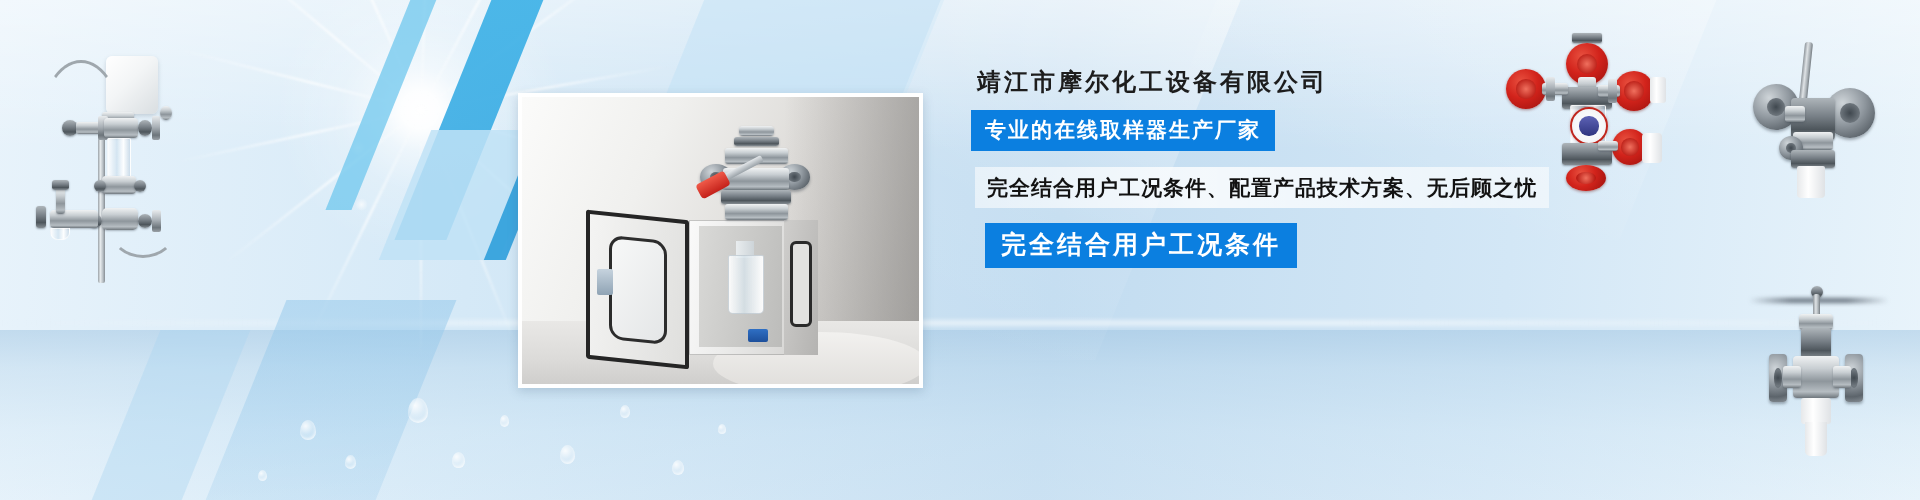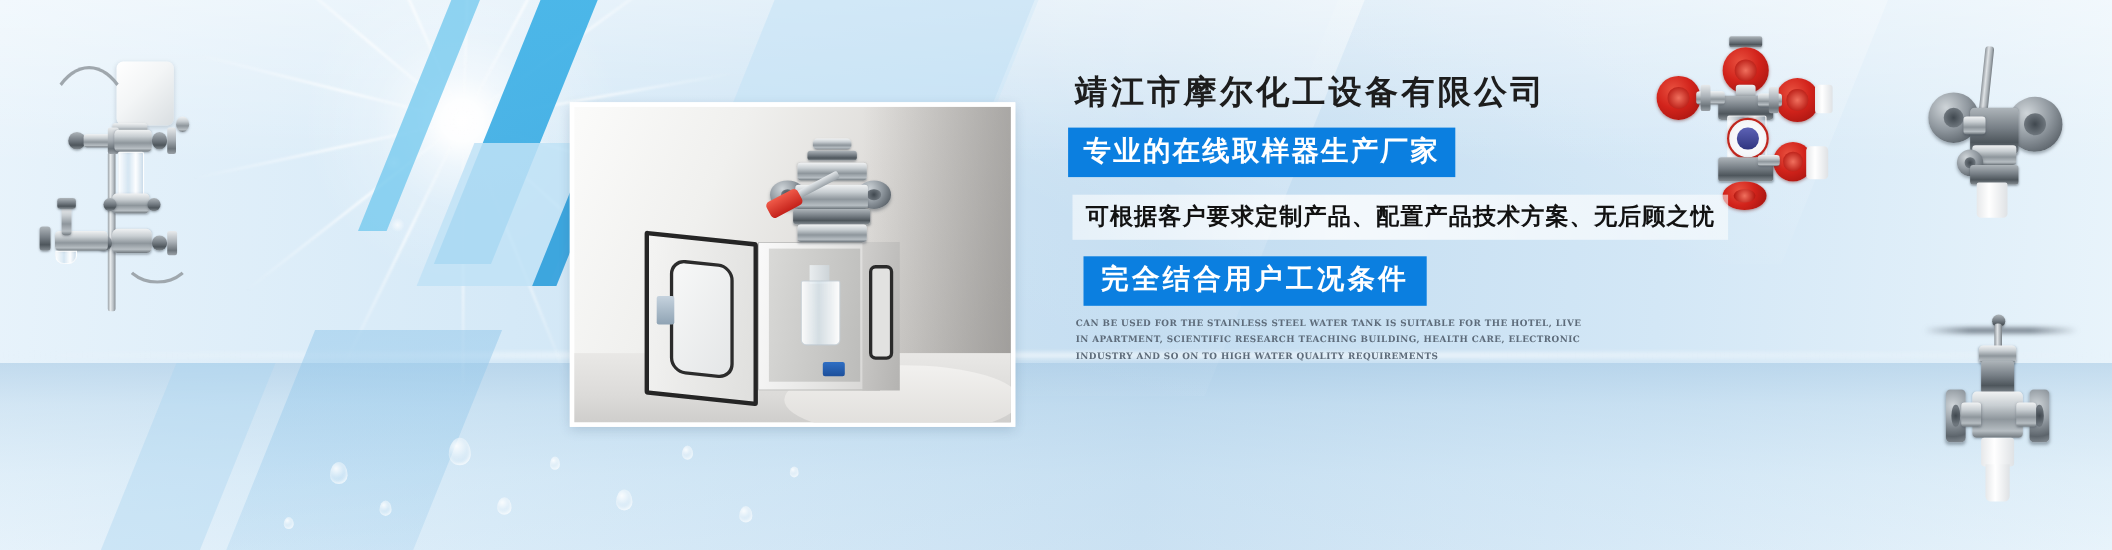--- a/index.html
+++ b/index.html
@@ -167,26 +167,26 @@
   .valve-top{position:absolute;left:48%;top:10%;width:22%;height:35%;}
   .red-handle{position:absolute;left:44%;top:28%;width:8%;height:5.5%;border-radius:4px;
     background:linear-gradient(180deg,#f05a49,#c4211a);transform:rotate(-28deg);}
   .red-rod{position:absolute;left:49%;top:24%;width:12%;height:2.5%;border-radius:2px;
     background:linear-gradient(180deg,#e3e7ea,#9aa2a8);transform:rotate(-28deg);}
 
   
   .textblock{position:absolute;left:955px;top:70px;width:520px;}
   .company{
     font-family:"DejaVu Serif","Liberation Serif",serif;
-    font-weight:700;font-size:30px;letter-spacing:3px;color:#1d1d1d;
+    font-weight:700;font-size:24px;letter-spacing:3px;color:#1d1d1d;
     white-space:nowrap;line-height:1;margin:0 0 16px 22px;
   }
   .tagline{
     display:inline-block;background:#0b7fe0;color:#ffffff;
-    font-weight:700;font-size:25px;letter-spacing:2px;line-height:1;
+    font-weight:700;font-size:21px;letter-spacing:2px;line-height:1;
     padding:9px 14px 11px 14px;white-space:nowrap;margin-left:16px;
   }
   .subline{
     display:inline-block;
     background:linear-gradient(90deg,rgba(255,255,255,.55) 0%,rgba(255,255,255,.8) 40%,rgba(255,255,255,.55) 100%);
     color:#121212;font-weight:600;font-size:21px;letter-spacing:1px;line-height:1;
     padding:10px 12px;white-space:nowrap;margin:16px 0 0 20px;
   }
   .tagline2{
     display:inline-block;background:#0b7fe0;color:#ffffff;
@@ -374,21 +374,20 @@
     <div class="metal" style="left:78px;top:86px;width:18px;height:22px;"></div>
     <div class="capwhite" style="left:46px;top:118px;width:30px;height:26px;"></div>
     <div class="capwhite" style="left:50px;top:142px;width:22px;height:34px;border-radius:0 0 5px 5px;"></div>
   </div>
 
   <div class="textblock">
     <div class="company">靖江市摩尔化工设备有限公司</div>
 
     <div><span class="tagline">专业的在线取样器生产厂家</span></div>
 
-    <div><span class="subline">可根据客户要求定制产品、配置产品技术方案、无后顾之忧</span></div>
+    <div><span class="subline">完全结合用户工况条件、配置产品技术方案、无后顾之忧</span></div>
 
     <div><span class="tagline2">完全结合用户工况条件</span></div>
 
-    <div class="engtext">CAN BE USED FOR THE STAINLESS STEEL WATER TANK IS SUITABLE FOR THE HOTEL, LIVE IN APARTMENT, SCIENTIFIC RESEARCH TEACHING BUILDING, HEALTH CARE, ELECTRONIC INDUSTRY AND SO ON TO HIGH WATER QUALITY REQUIREMENTS</div>
   </div>
 
 
 </div>
 
 </body></html>

